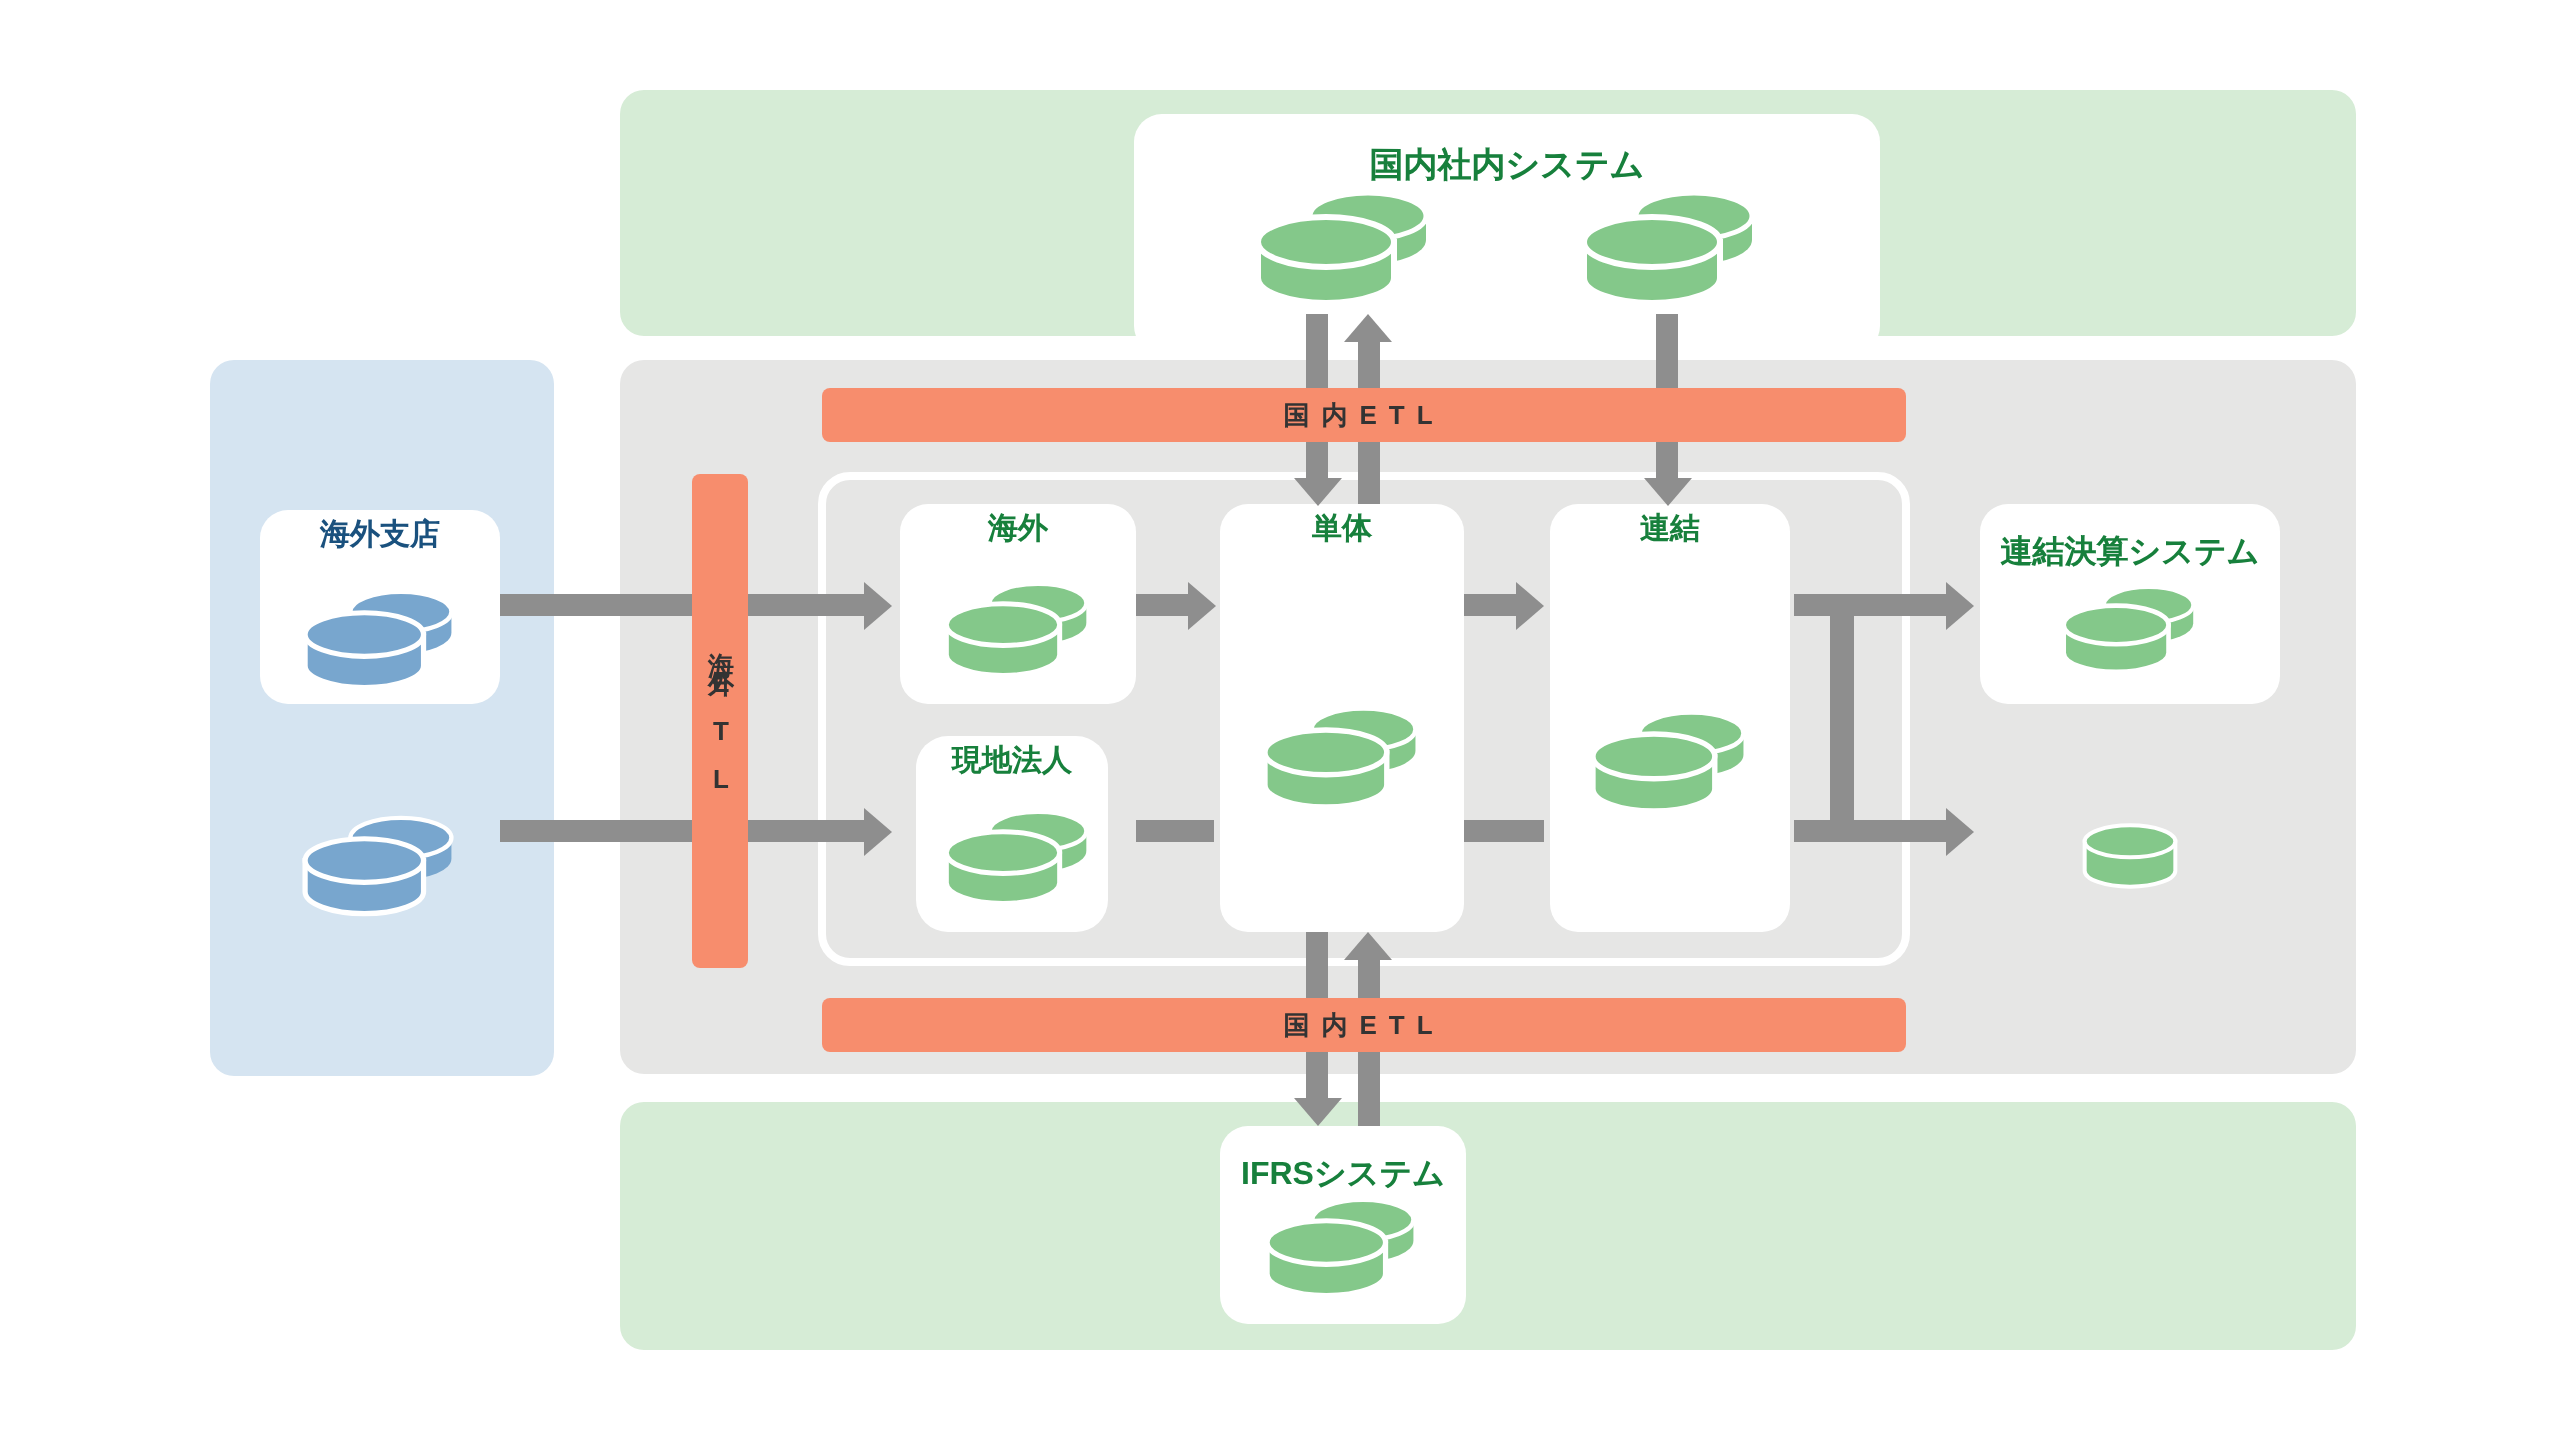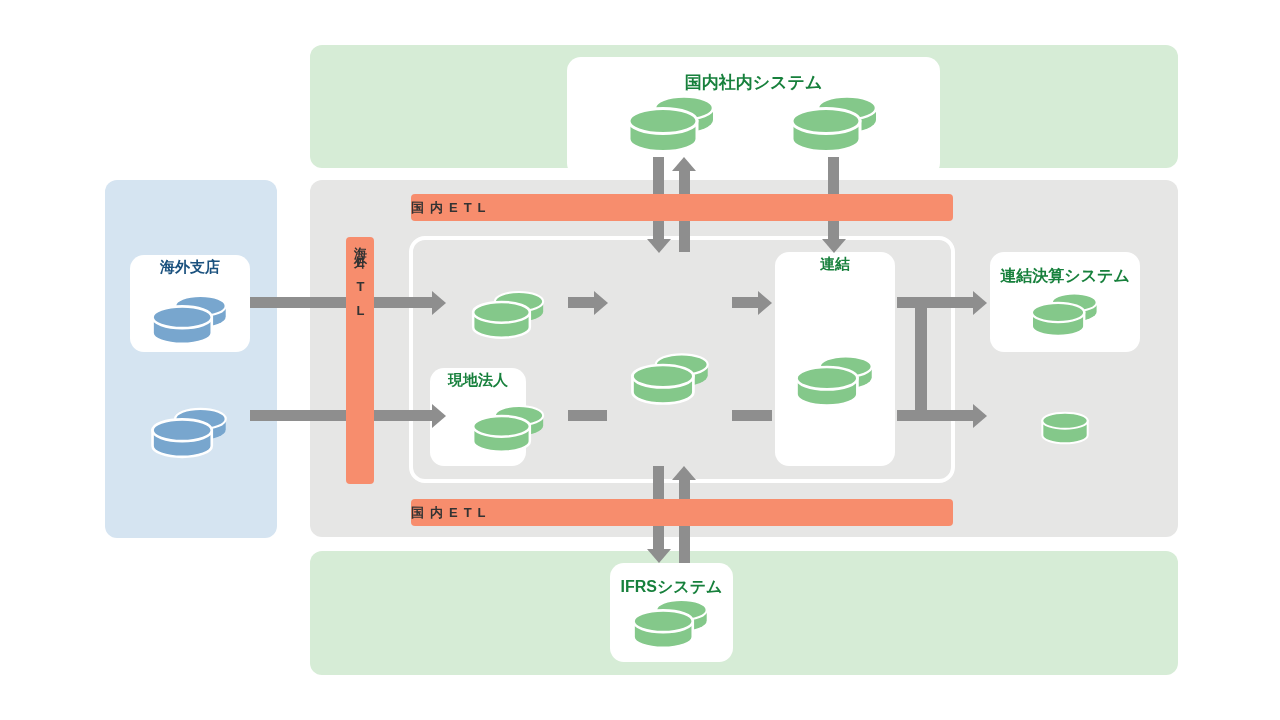--- a/index.html
+++ b/index.html
@@ -19,21 +19,21 @@
   .title.blue{color:var(--text-blue,#1a517e);}
   .t17{font-size:17px;margin-top:14px;}
   .t16{font-size:16px;margin-top:14px;}
   .t15{font-size:15px;margin-top:3px;}
 
   .dbicon{position:absolute;}
   .db-green{color:var(--icon-green,#84c88a);}
   .db-blue{color:var(--icon-blue,#78a6ce);}
 
   .bar{position:absolute;background:var(--etl-orange,#f78d6d);border-radius:4px;
-       display:flex;align-items:center;justify-content:flex-start;
+       display:flex;align-items:center;justify-content:center;
        color:var(--etl-text,#333333);font-weight:bold;font-size:13px;z-index:30;}
   .bar.h{letter-spacing:6px;}
   .bar.v{writing-mode:vertical-rl;text-orientation:upright;letter-spacing:9px;}
 
   .shaft{position:absolute;background:var(--arrow-gray,#8e8e8e);z-index:20;}
   .head{position:absolute;width:0;height:0;z-index:20;}
   .head.right{border-top:12px solid transparent;border-bottom:12px solid transparent;border-left:14px solid var(--arrow-gray,#8e8e8e);}
   .head.down{border-left:12px solid transparent;border-right:12px solid transparent;border-top:14px solid var(--arrow-gray,#8e8e8e);}
   .head.up{border-left:12px solid transparent;border-right:12px solid transparent;border-bottom:14px solid var(--arrow-gray,#8e8e8e);}
 </style>
@@ -50,22 +50,28 @@
   <div class="inner-frame" style="left:409px;top:236px;width:538px;height:239px;"></div>
 
   <div class="wbox" style="left:567px;top:57px;width:373px;height:120px;">
     <span class="title green t17">国内社内システム</span>
   </div>
 
   <div class="wbox" style="left:130px;top:255px;width:120px;height:97px;">
     <span class="title blue t15">海外支店</span>
   </div>
 
-  <div class="wbox" style="left:430px;top:368px;width:96px;height:98px;">
+  <div class="wbox" style="left:450px;top:252px;width:118px;height:100px;">
+    <span class="title green t15">海外</span>
+  </div>
+  <div class="wbox" style="left:458px;top:368px;width:96px;height:98px;border-radius:16px;">
     <span class="title green t15">現地法人</span>
+  </div>
+  <div class="wbox" style="left:610px;top:252px;width:122px;height:214px;">
+    <span class="title green t15">単体</span>
   </div>
   <div class="wbox" style="left:990px;top:252px;width:150px;height:100px;">
     <span class="title green t16">連結決算システム</span>
   </div>
 
   <div class="wbox" style="left:775px;top:252px;width:120px;height:214px;">
     <span class="title green t15">連結</span>
   </div>
 
   <div class="wbox" style="left:610px;top:563px;width:123px;height:99px;">

